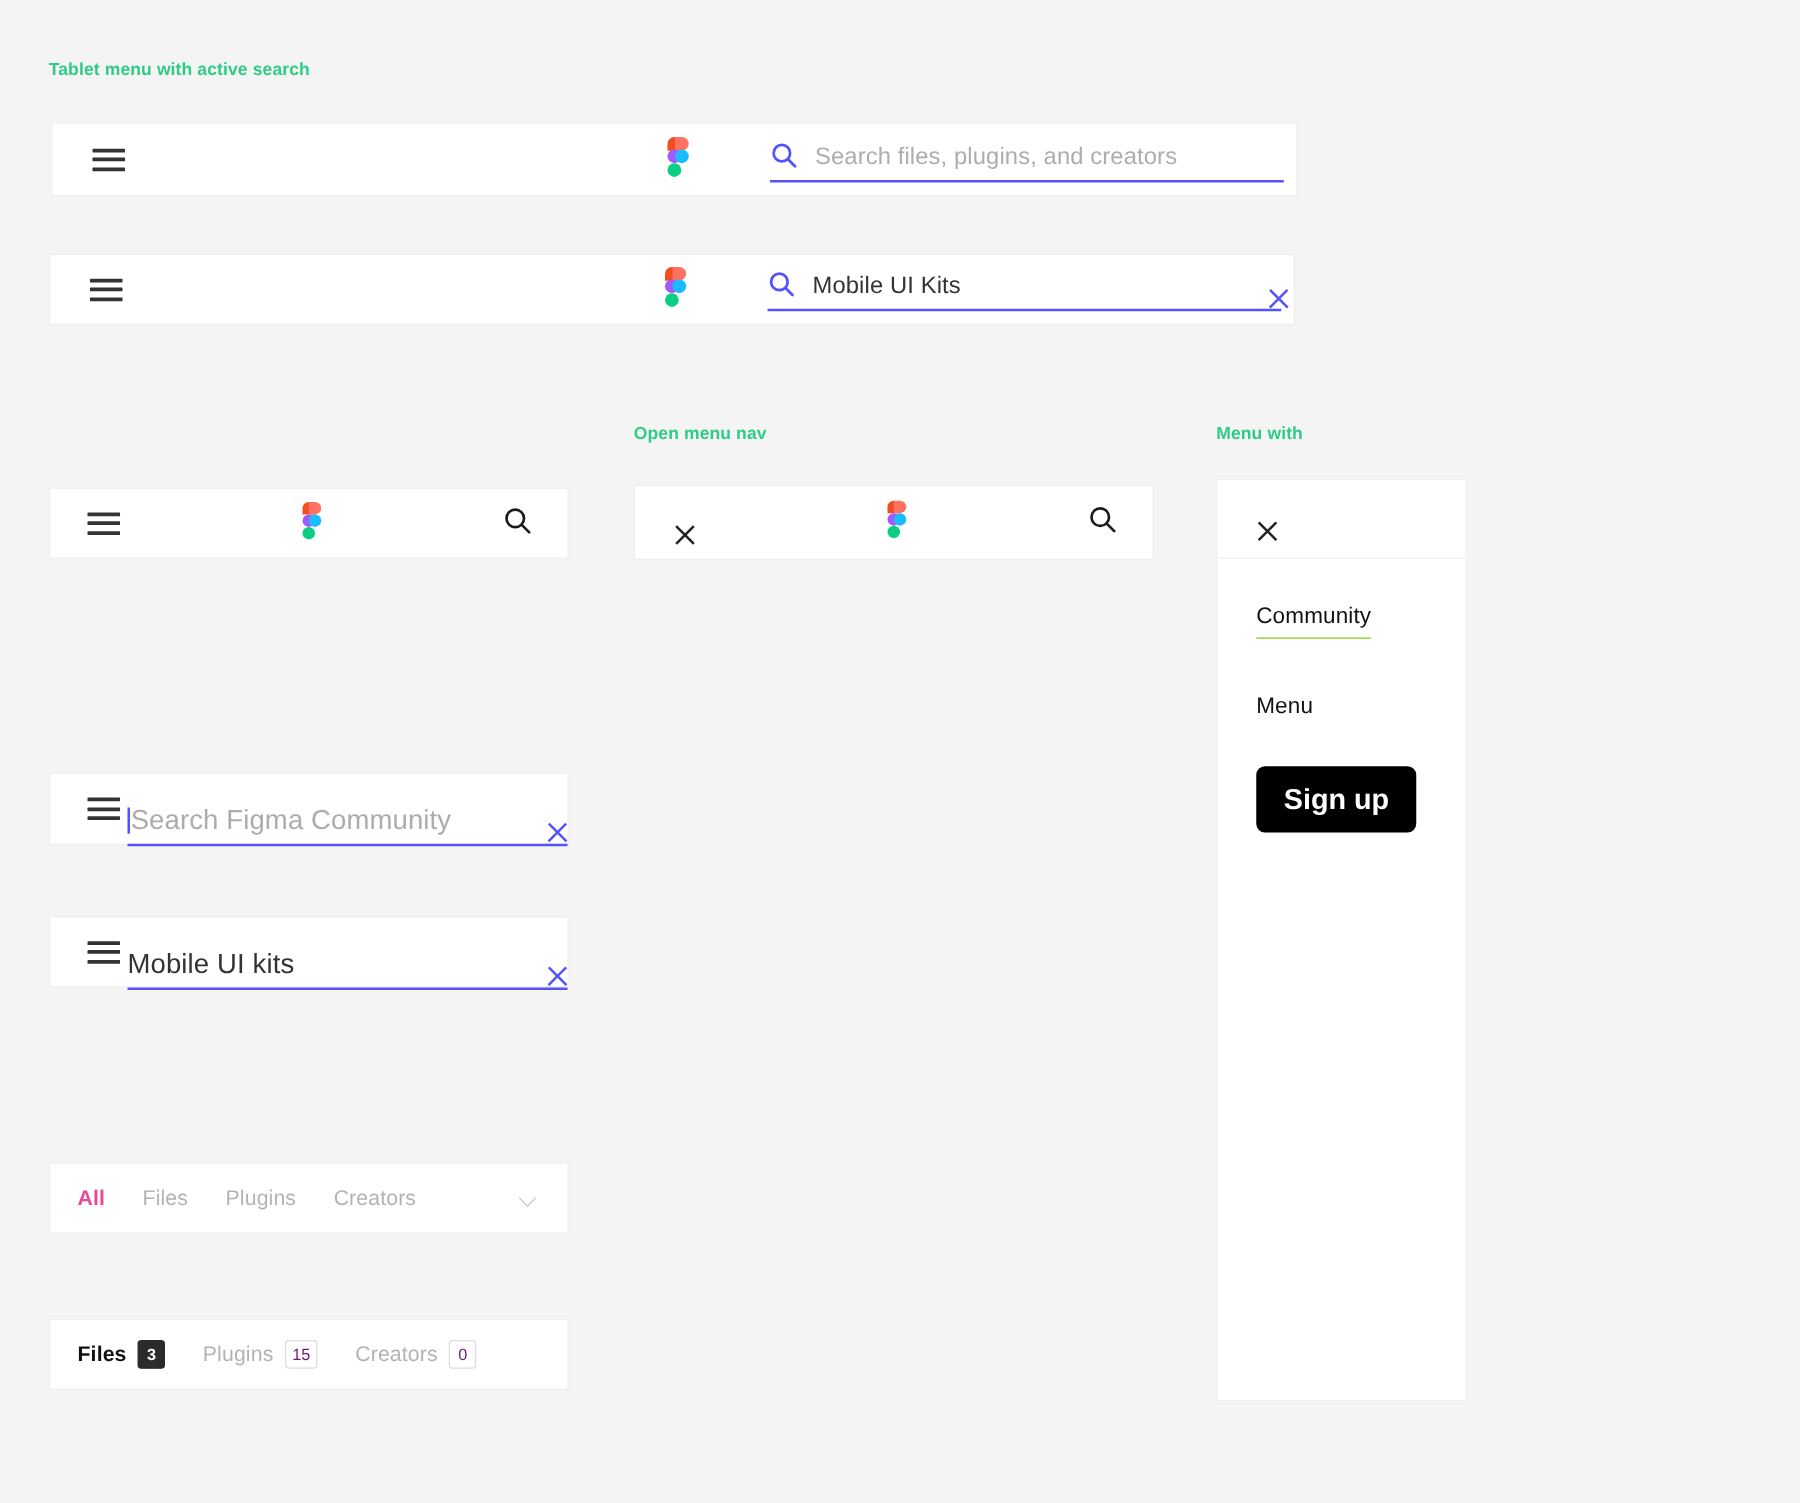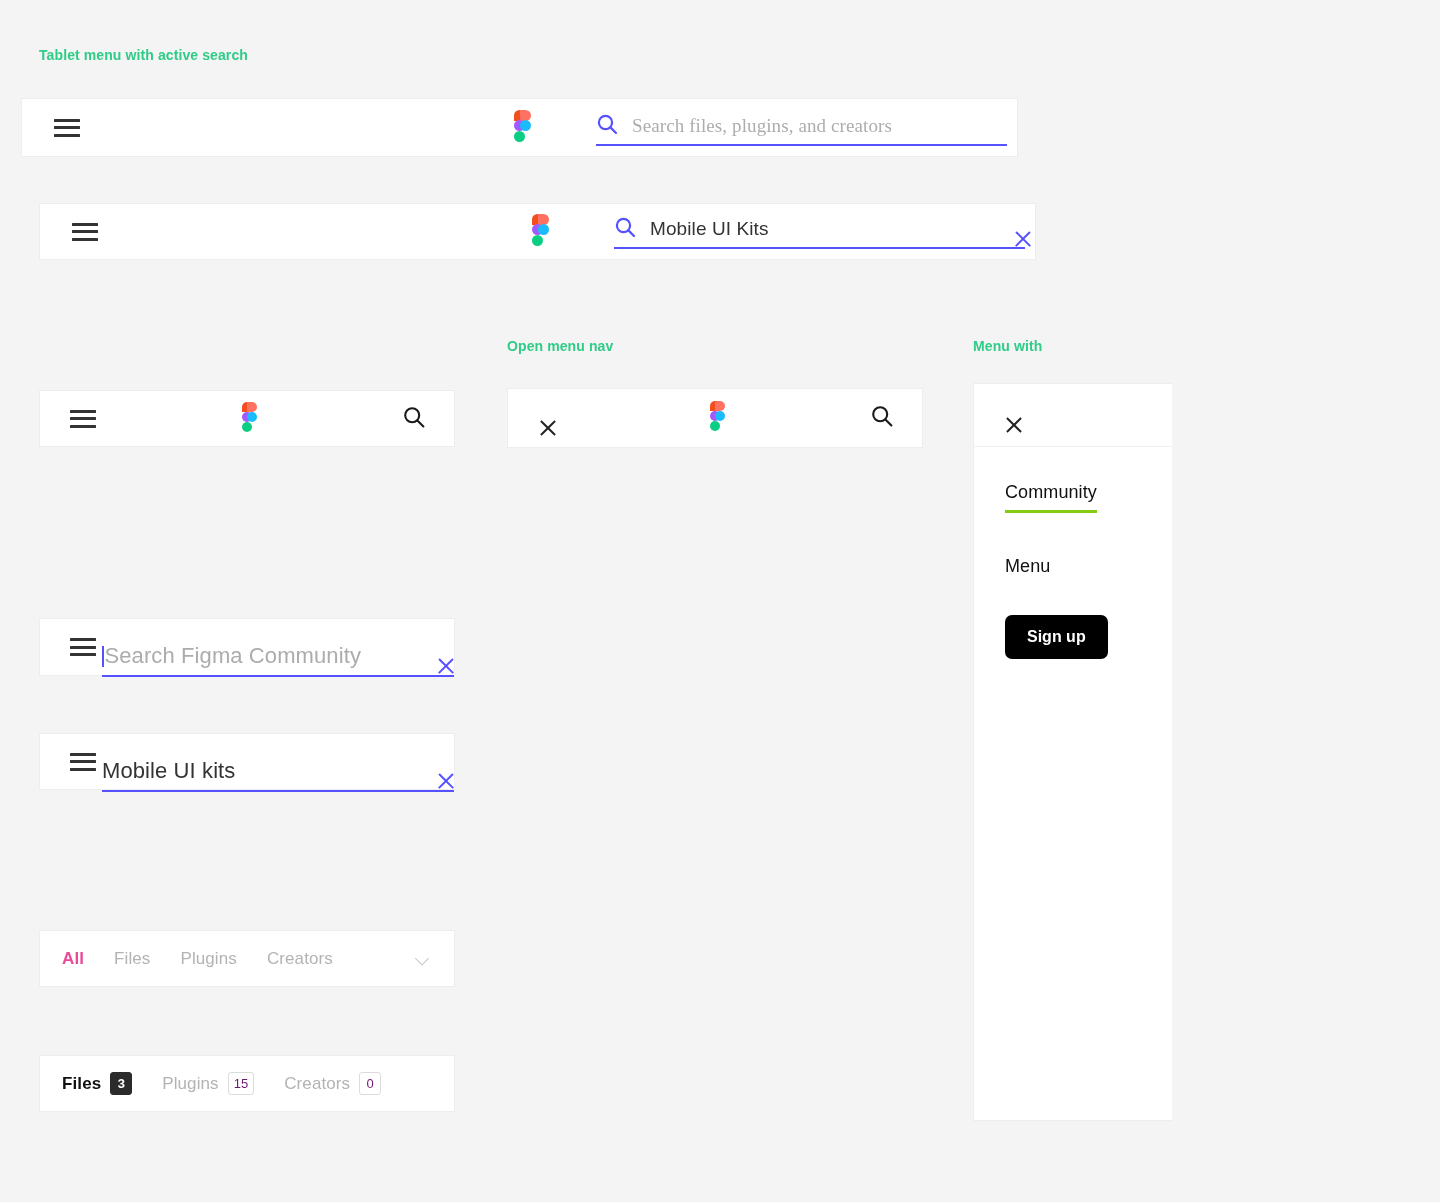--- a/index.html
+++ b/index.html
@@ -131,39 +131,39 @@
     font-size: 13px; border-radius: 3px;
     border: 1px solid #dcdcdc; color:#701a75; background:#fff;
   }
   .badge.dark { background:#2b2b2b; border-color:#2b2b2b; color:#ffffff; font-weight:700; }
 
   
   .tray-nav { position:absolute; }
   .tray-link {
     font-size: 18px; color:#111111; letter-spacing:0.1px; cursor:pointer; display:inline-block;
   }
-  .tray-link.active { border-bottom: 3px solid #84cc16; padding-bottom: 7px; }
+  .tray-link.active { border-bottom: 1px solid #84cc16; padding-bottom: 7px; }
   .signup-btn {
     display:inline-flex; align-items:center; justify-content:center;
     background:#000000; color:#ffffff;
-    font-size: 16px; font-weight: 700;
+    font-size: 23px; font-weight: 700;
     border-radius: 7px; padding: 13px 22px;
     border: none; cursor:pointer;
     font-family: "Liberation Sans", sans-serif;
   }
   .scrim { position:absolute; background:#919191; }
 </style>
 </head>
 <body>
 
 <div class="page">
 
   <div class="section-label" style="left:39px; top:47px;">Tablet menu with active search</div>
 
-  <div class="card" style="left:21px; top:98px; width:997px; height:59px;font-family:Liberation Serif, serif;">
+  <div class="card" style="left:41px; top:98px; width:997px; height:59px;">
     <div class="tablet-bar">
       <div class="ham-wrap">
         <div class="hamburger">
           <i></i>
             <i></i>
             <i></i>
         </div>
       </div>
       <div class="logo-wrap">
         <div class="figma-logo" style="width:22px;height:32px;">

